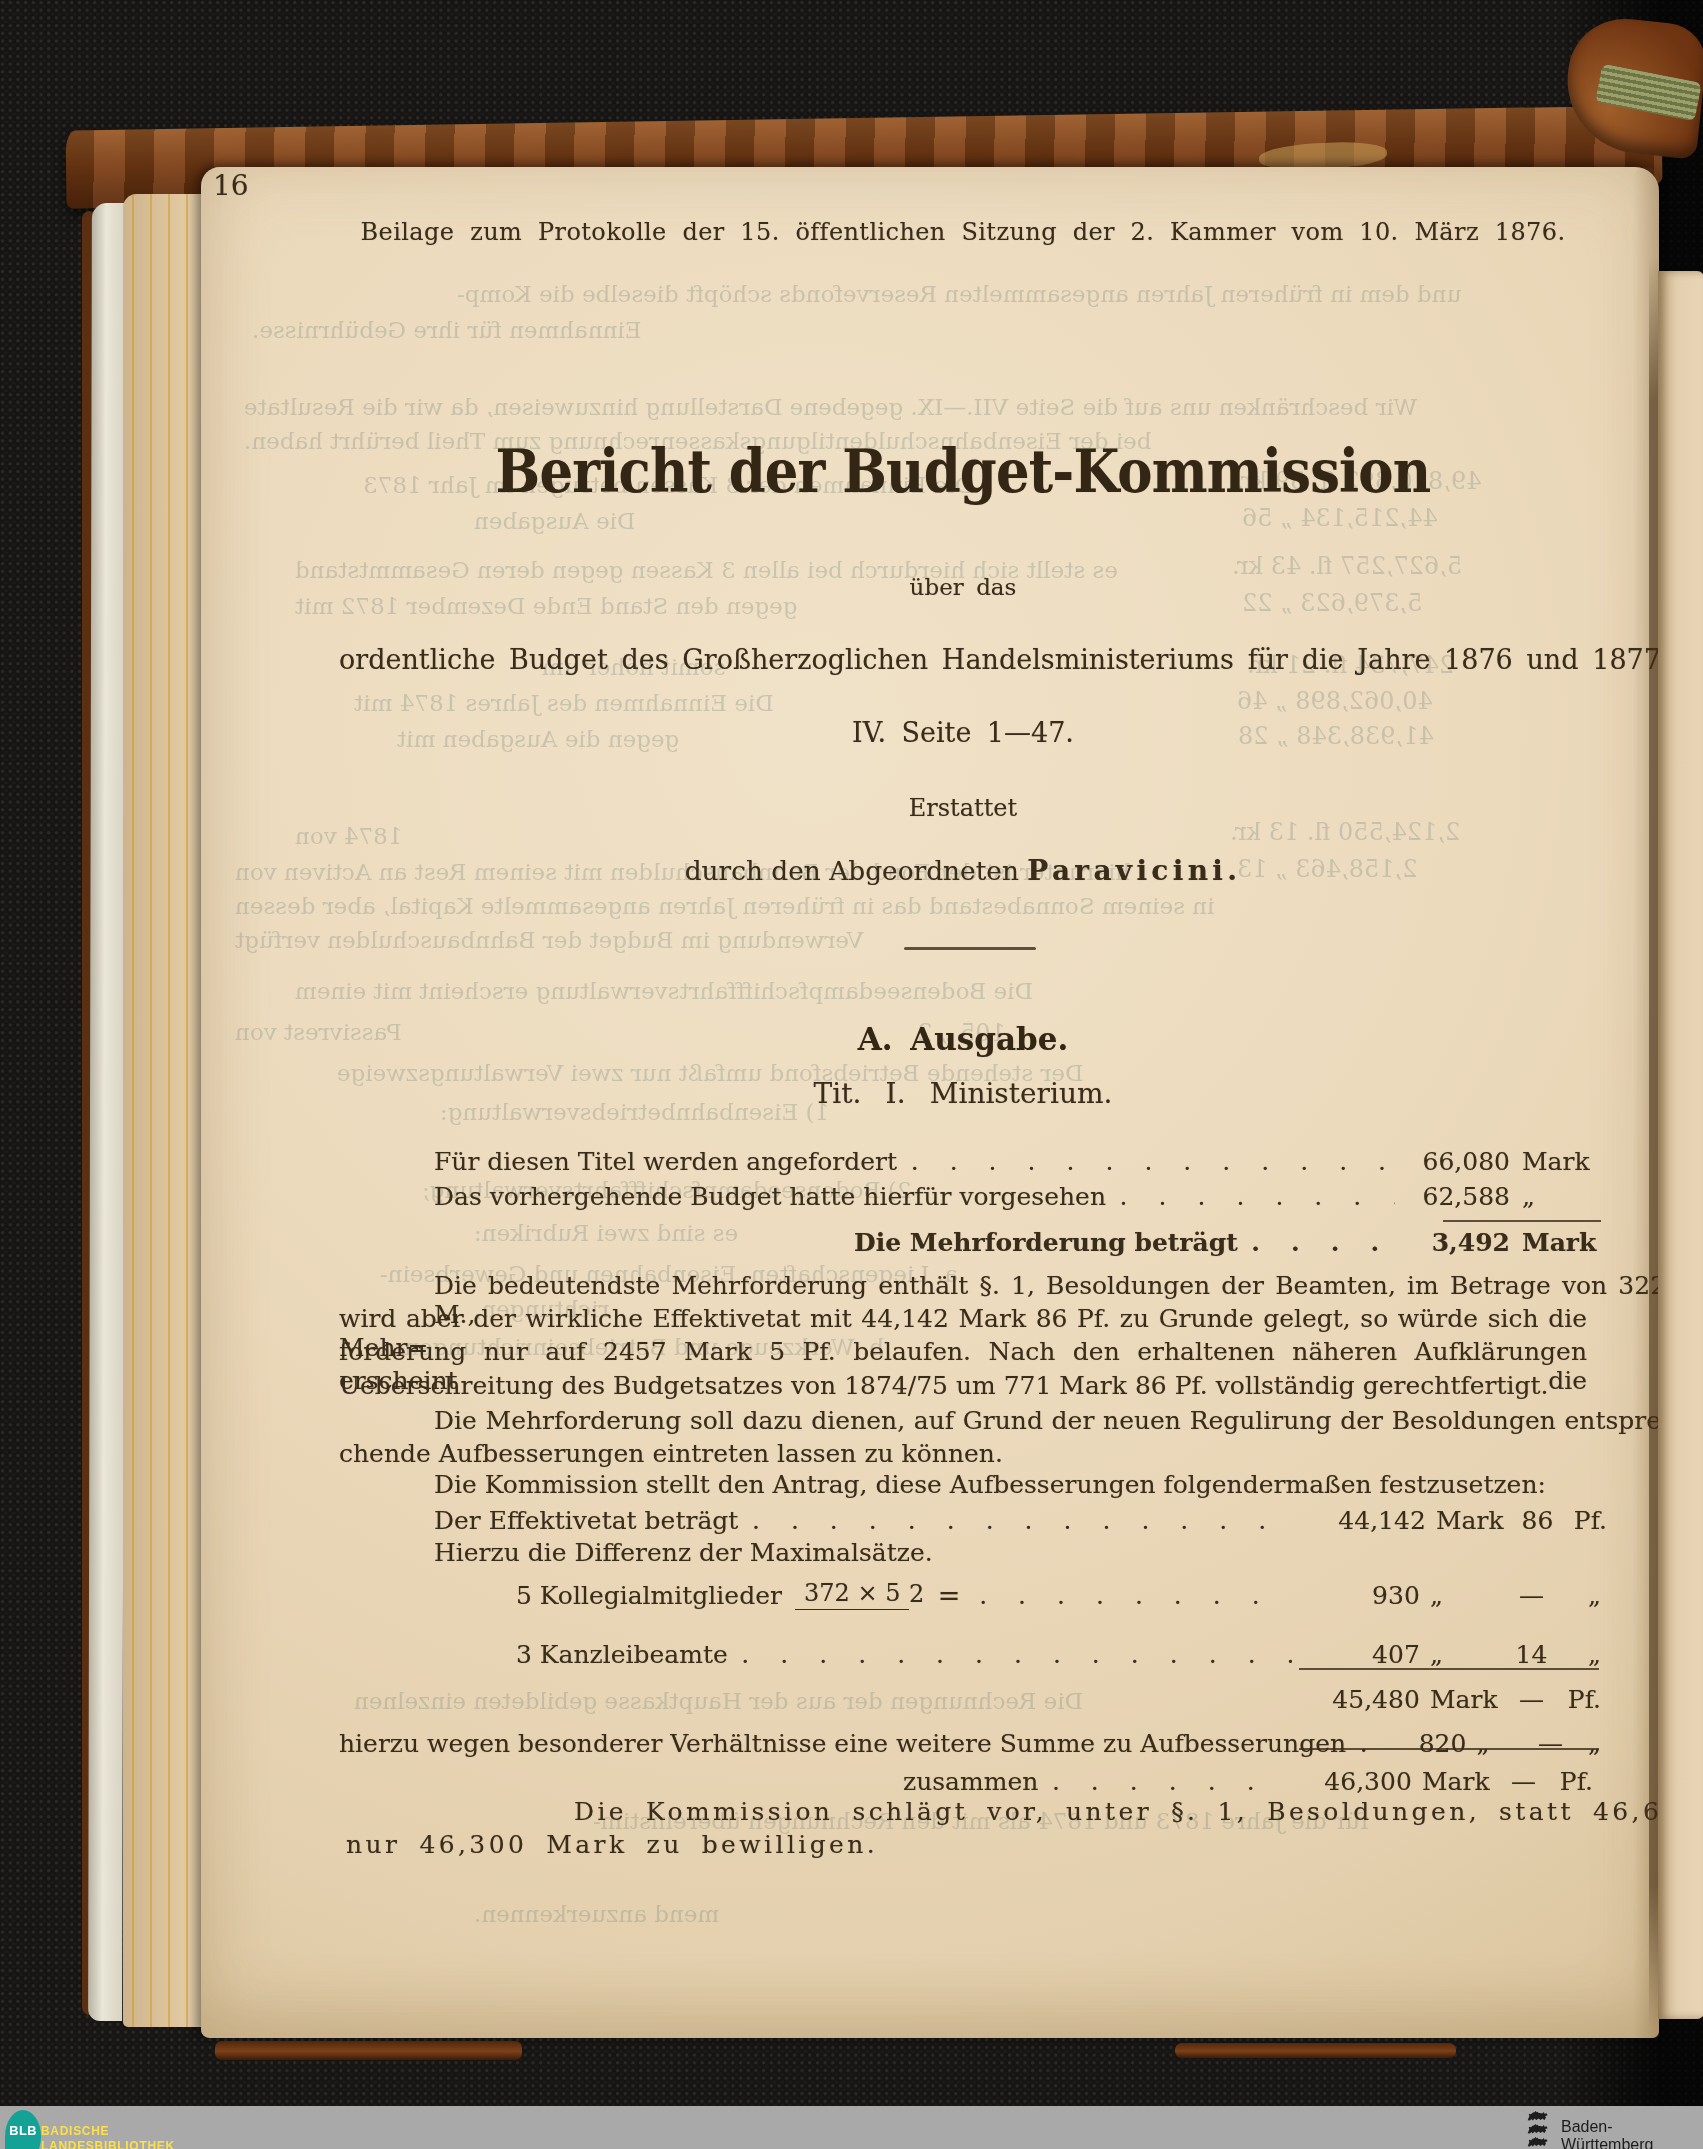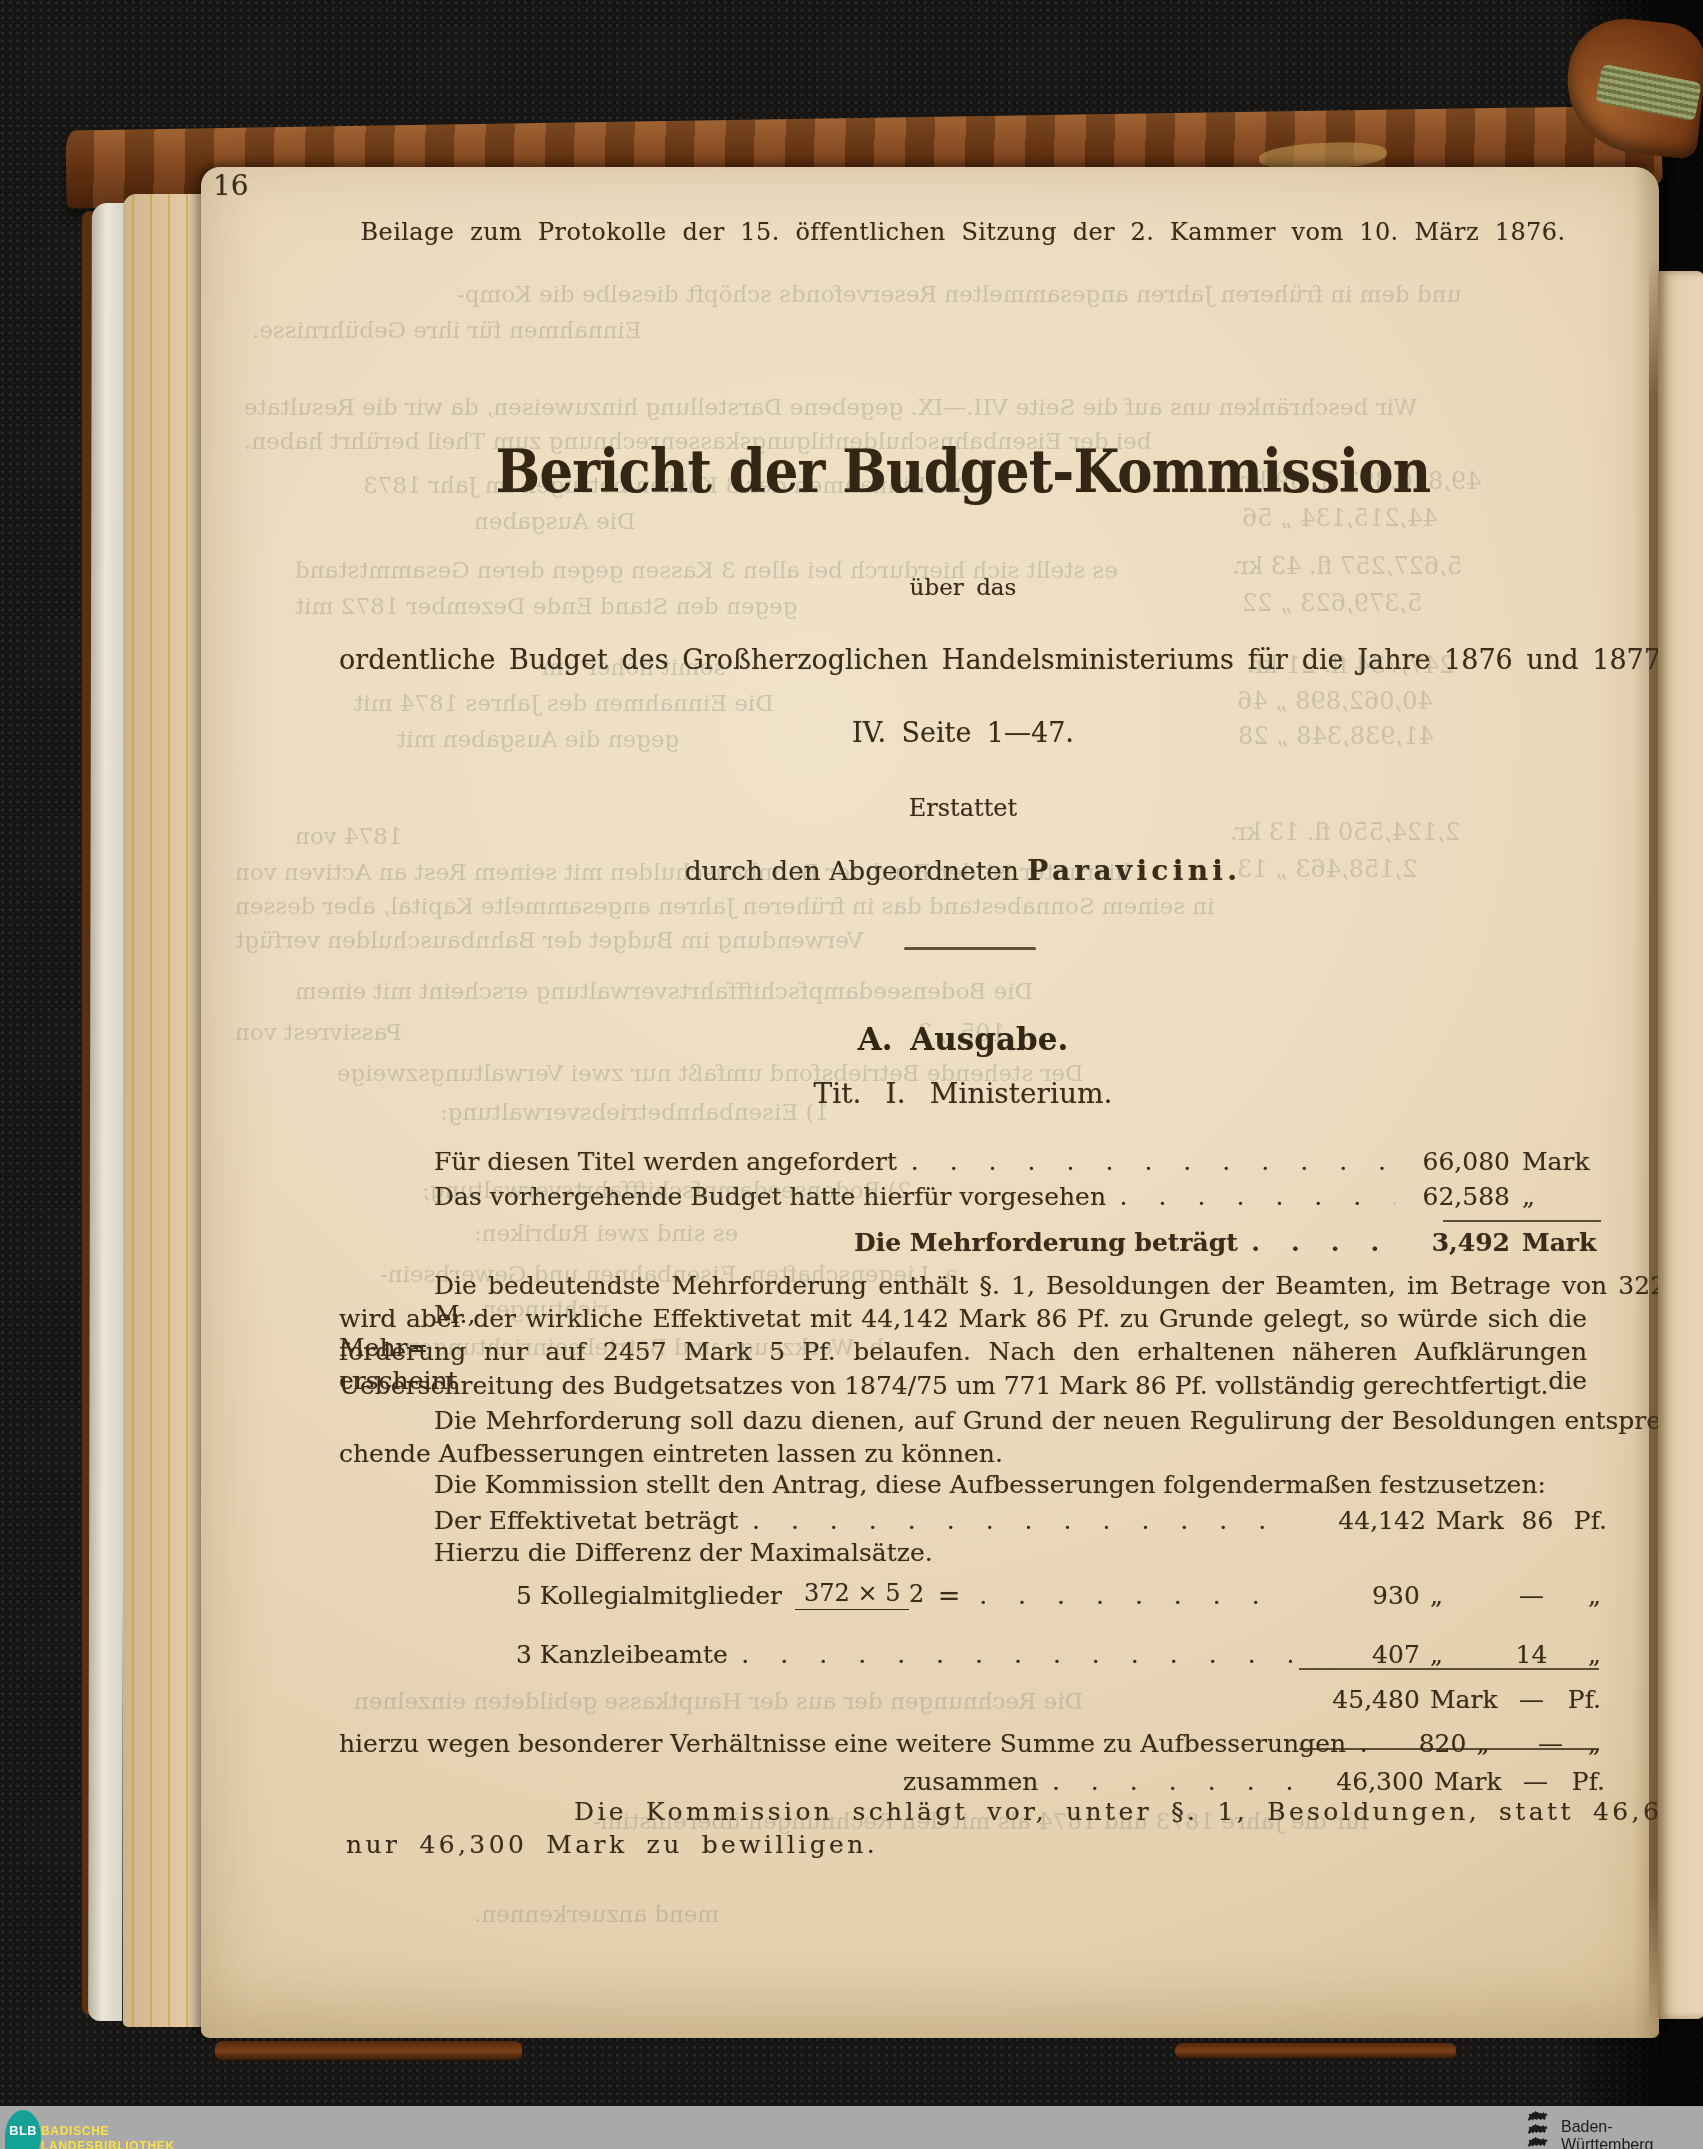--- a/index.html
+++ b/index.html
@@ -258,21 +258,21 @@
     </div>
     <div class="mrow" style="left:138px;right:58px;top:1514px;margin-top:48px;">
       <span class="lbl">hierzu wegen besonderer Verhältnisse eine weitere Summe zu Aufbesserungen</span>
       <span class="dots">............................................................</span>
       <span class="amt2">820</span>
       <span class="unit2">„</span>
       <span class="pf">—</span>
       <span class="pfu">„</span>
     </div>
     <div class="rule" style="left:1098px;top:1581px;width:300px;"></div>
-    <div class="mrow" style="left:702px;right:54px;top:1600px;">
+    <div class="mrow" style="left:702px;right:66px;top:1600px;">
       <span class="lbl">zusammen</span>
       <span class="dots">............................................................</span>
       <span class="amt2">46,300</span>
       <span class="unit2">Mark</span>
       <span class="pf">—</span>
       <span class="pfu">Pf.</span>
     </div>
 
     <div class="t sperr" style="left:373px;top:1630px;font-size:25px;">Die Kommission schlägt vor, unter §. 1, Besoldungen, statt 46,600 Mark</div>
     <div class="t sperr" style="left:145px;top:1663px;font-size:25px;">nur 46,300 Mark zu bewilligen.</div>

